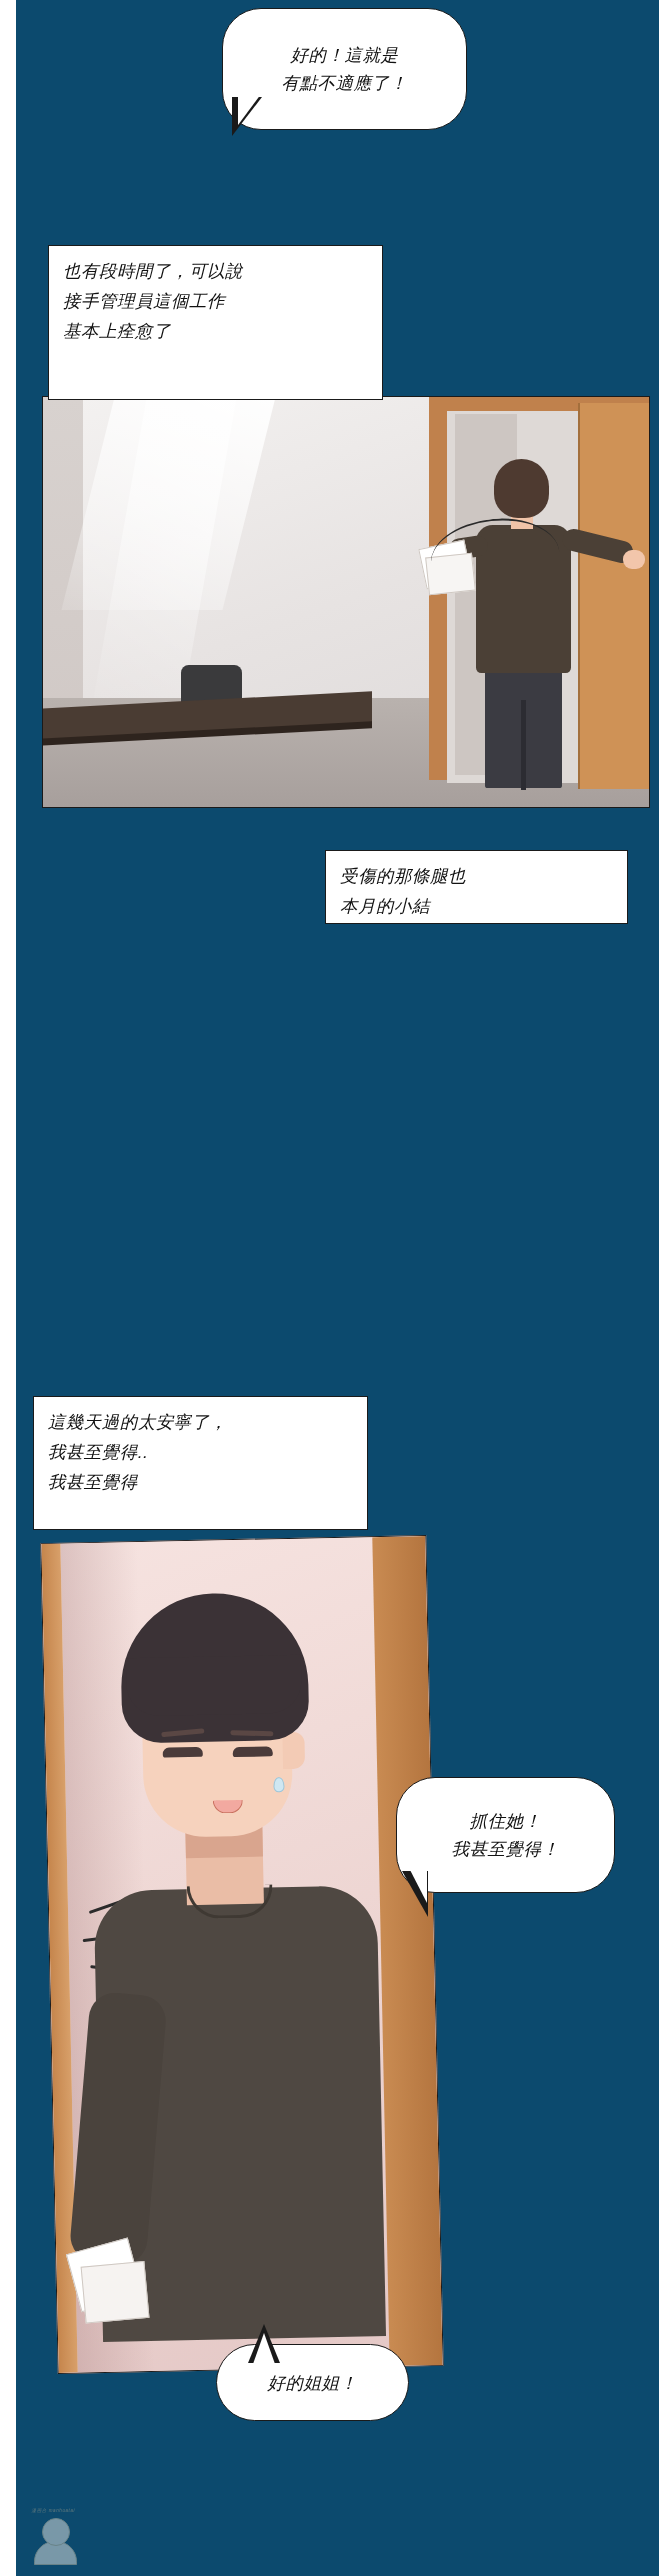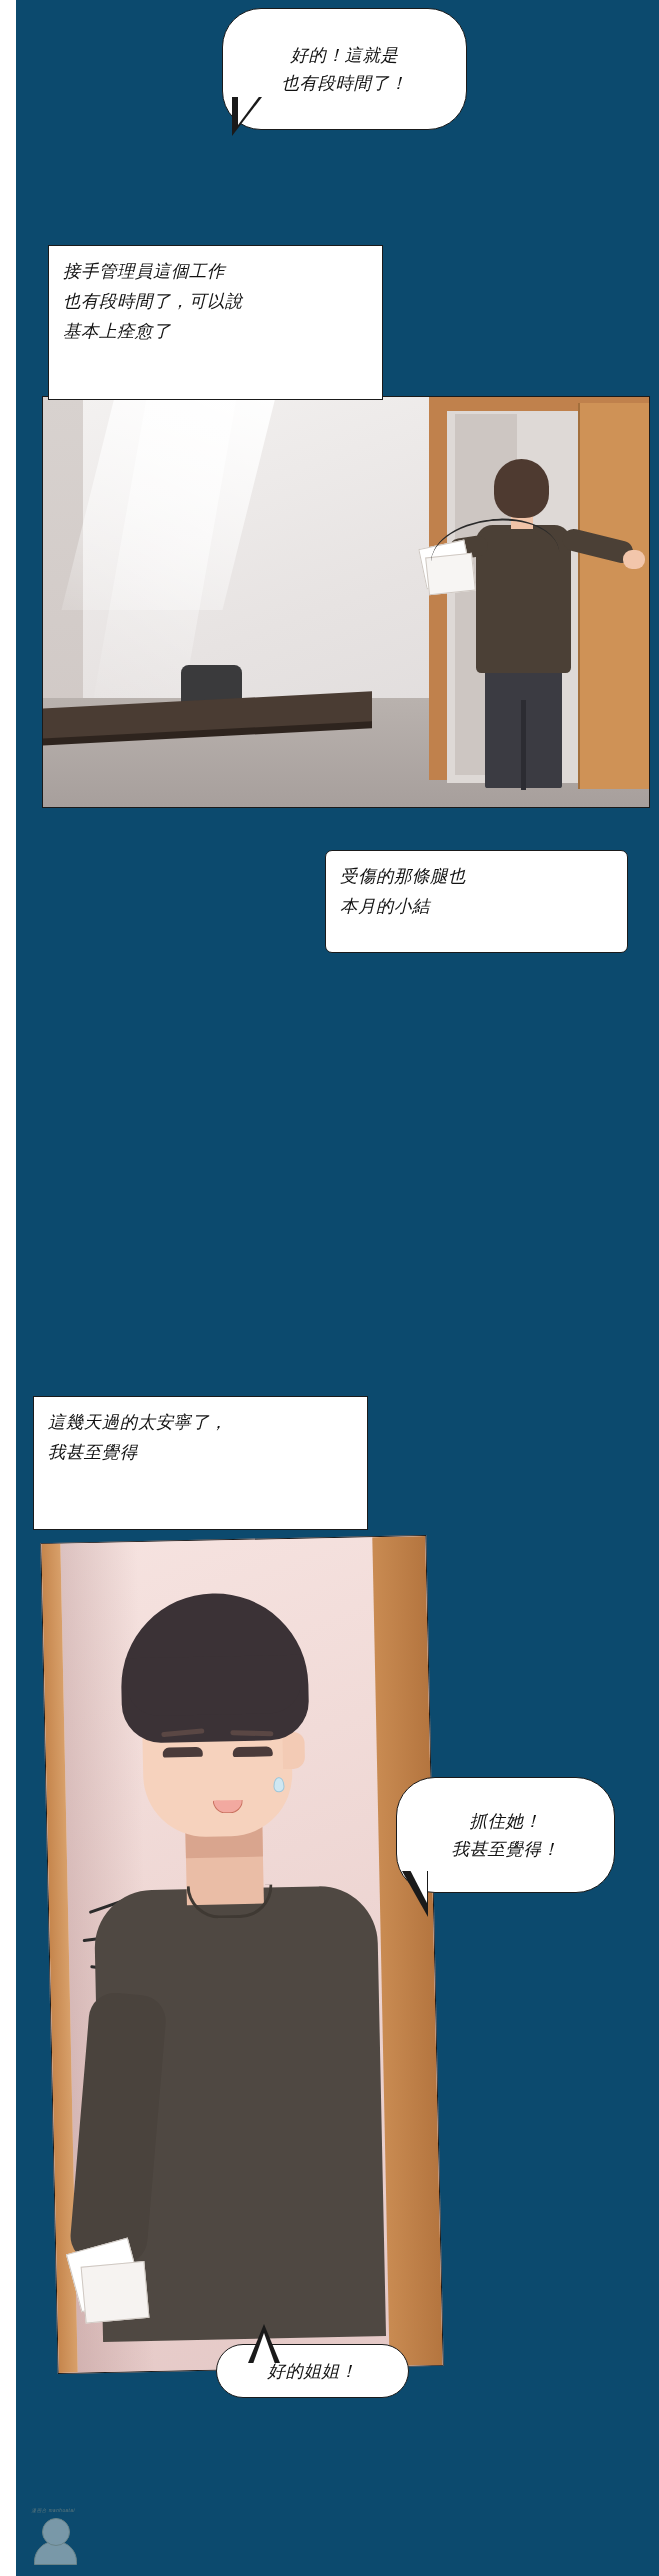--- a/index.html
+++ b/index.html
@@ -412,28 +412,28 @@
     letter-spacing: 0.6px;
   }
 </style>
 </head>
 <body>
 
 <div class="page">
 
   <div class="bubble" id="bubble-1" style="left:206px; top:7.7px; width:245px; height:122px;">
     <div class="line">好的！這就是</div>
-    <div class="line">也有段時間了！</div>
+    <div class="line">有點不適應了！</div>
   </div>
   <div class="tail" style="left:216px; top:97px; border-left:0 solid transparent; border-right:30px solid transparent; border-top:39px solid #1a1a1a;"></div>
   <div class="tail" style="left:222px; top:94px; border-left:0 solid transparent; border-right:23px solid transparent; border-top:31px solid #ffffff;"></div>
 
   <div class="narration" id="narration-1" style="left:32px; top:245px; width:335px; height:155px;">
+    <div class="line">也有段時間了，可以說</div>
     <div class="line">接手管理員這個工作</div>
-    <div class="line">也有段時間了，可以說</div>
     <div class="line">基本上痊愈了</div>
   </div>
 
   <div class="panel" id="panel-1">
     <div class="p1-wall-left"></div>
     <div class="p1-wall-main"></div>
     <div class="p1-lightshaft"></div>
     <div class="p1-lightshaft2"></div>
     <div class="p1-floor"></div>
     <div class="p1-doorframe"></div>
@@ -451,27 +451,28 @@
     <div class="m1-head"></div>
     <div class="m1-arm-r"></div>
     <div class="m1-hand-r"></div>
     <div class="m1-arm-l"></div>
     <div class="m1-hand-l"></div>
     <div class="m1-papers"></div>
     <div class="m1-papers2"></div>
     <div class="m1-swoosh"></div>
   </div>
 
-  <div class="narration" id="narration-2" style="left:309px; top:850px; width:303px; height:103px;border-radius:7px;">
+  <div class="narration" id="narration-2" style="left:309px; top:850px; width:303px; height:74px;">
     <div class="line">受傷的那條腿也</div>
     <div class="line">本月的小結</div>
   </div>
 
   <div class="narration" id="narration-3" style="left:16.7px; top:1396px; width:335px; height:134px;">
     <div class="line">這幾天過的太安寧了，</div>
+    <div class="line">我甚至覺得..</div>
     <div class="line">我甚至覺得</div>
   </div>
 
   <div class="panel" id="panel-2">
     <div class="p2-bg"></div>
     <div class="p2-shadow-band"></div>
     <div class="p2-wood-left"></div>
     <div class="p2-wood-right"></div>
 
     <div class="speed-line" style="left:39px; top:361px; width:45px; transform:rotate(-18deg);"></div>
@@ -497,21 +498,21 @@
     <div class="p2-papers2"></div>
   </div>
 
   <div class="bubble" id="bubble-2" style="left:380px; top:1777px; width:219px; height:116px;text-align:center;">
     <div class="line">抓住她！</div>
     <div class="line">我甚至覺得！</div>
   </div>
   <div class="tail" style="left:386px; top:1871px; border-left:26px solid transparent; border-right:0 solid transparent; border-top:46px solid #1a1a1a;"></div>
   <div class="tail" style="left:392px; top:1866px; border-left:19.3px solid transparent; border-right:0 solid transparent; border-top:37px solid #ffffff;"></div>
 
-  <div class="bubble" id="bubble-3" style="left:200px; top:2344px; width:193px; height:54px;">
+  <div class="bubble" id="bubble-3" style="left:200px; top:2344px; width:193px; height:77px;">
     <div class="line">好的姐姐！</div>
   </div>
   <div class="tail" style="left:232px; top:2324px; border-left:16.7px solid transparent; border-right:16.7px solid transparent; border-bottom:39px solid #1a1a1a;"></div>
   <div class="tail" style="left:237px; top:2333px; border-left:11.6px solid transparent; border-right:11.6px solid transparent; border-bottom:31px solid #ffffff;"></div>
 
   <div class="watermark">
     <div class="wm-text">漫画台 manhuatai</div>
     <div class="wm-body"></div>
     <div class="wm-head"></div>
   </div>

